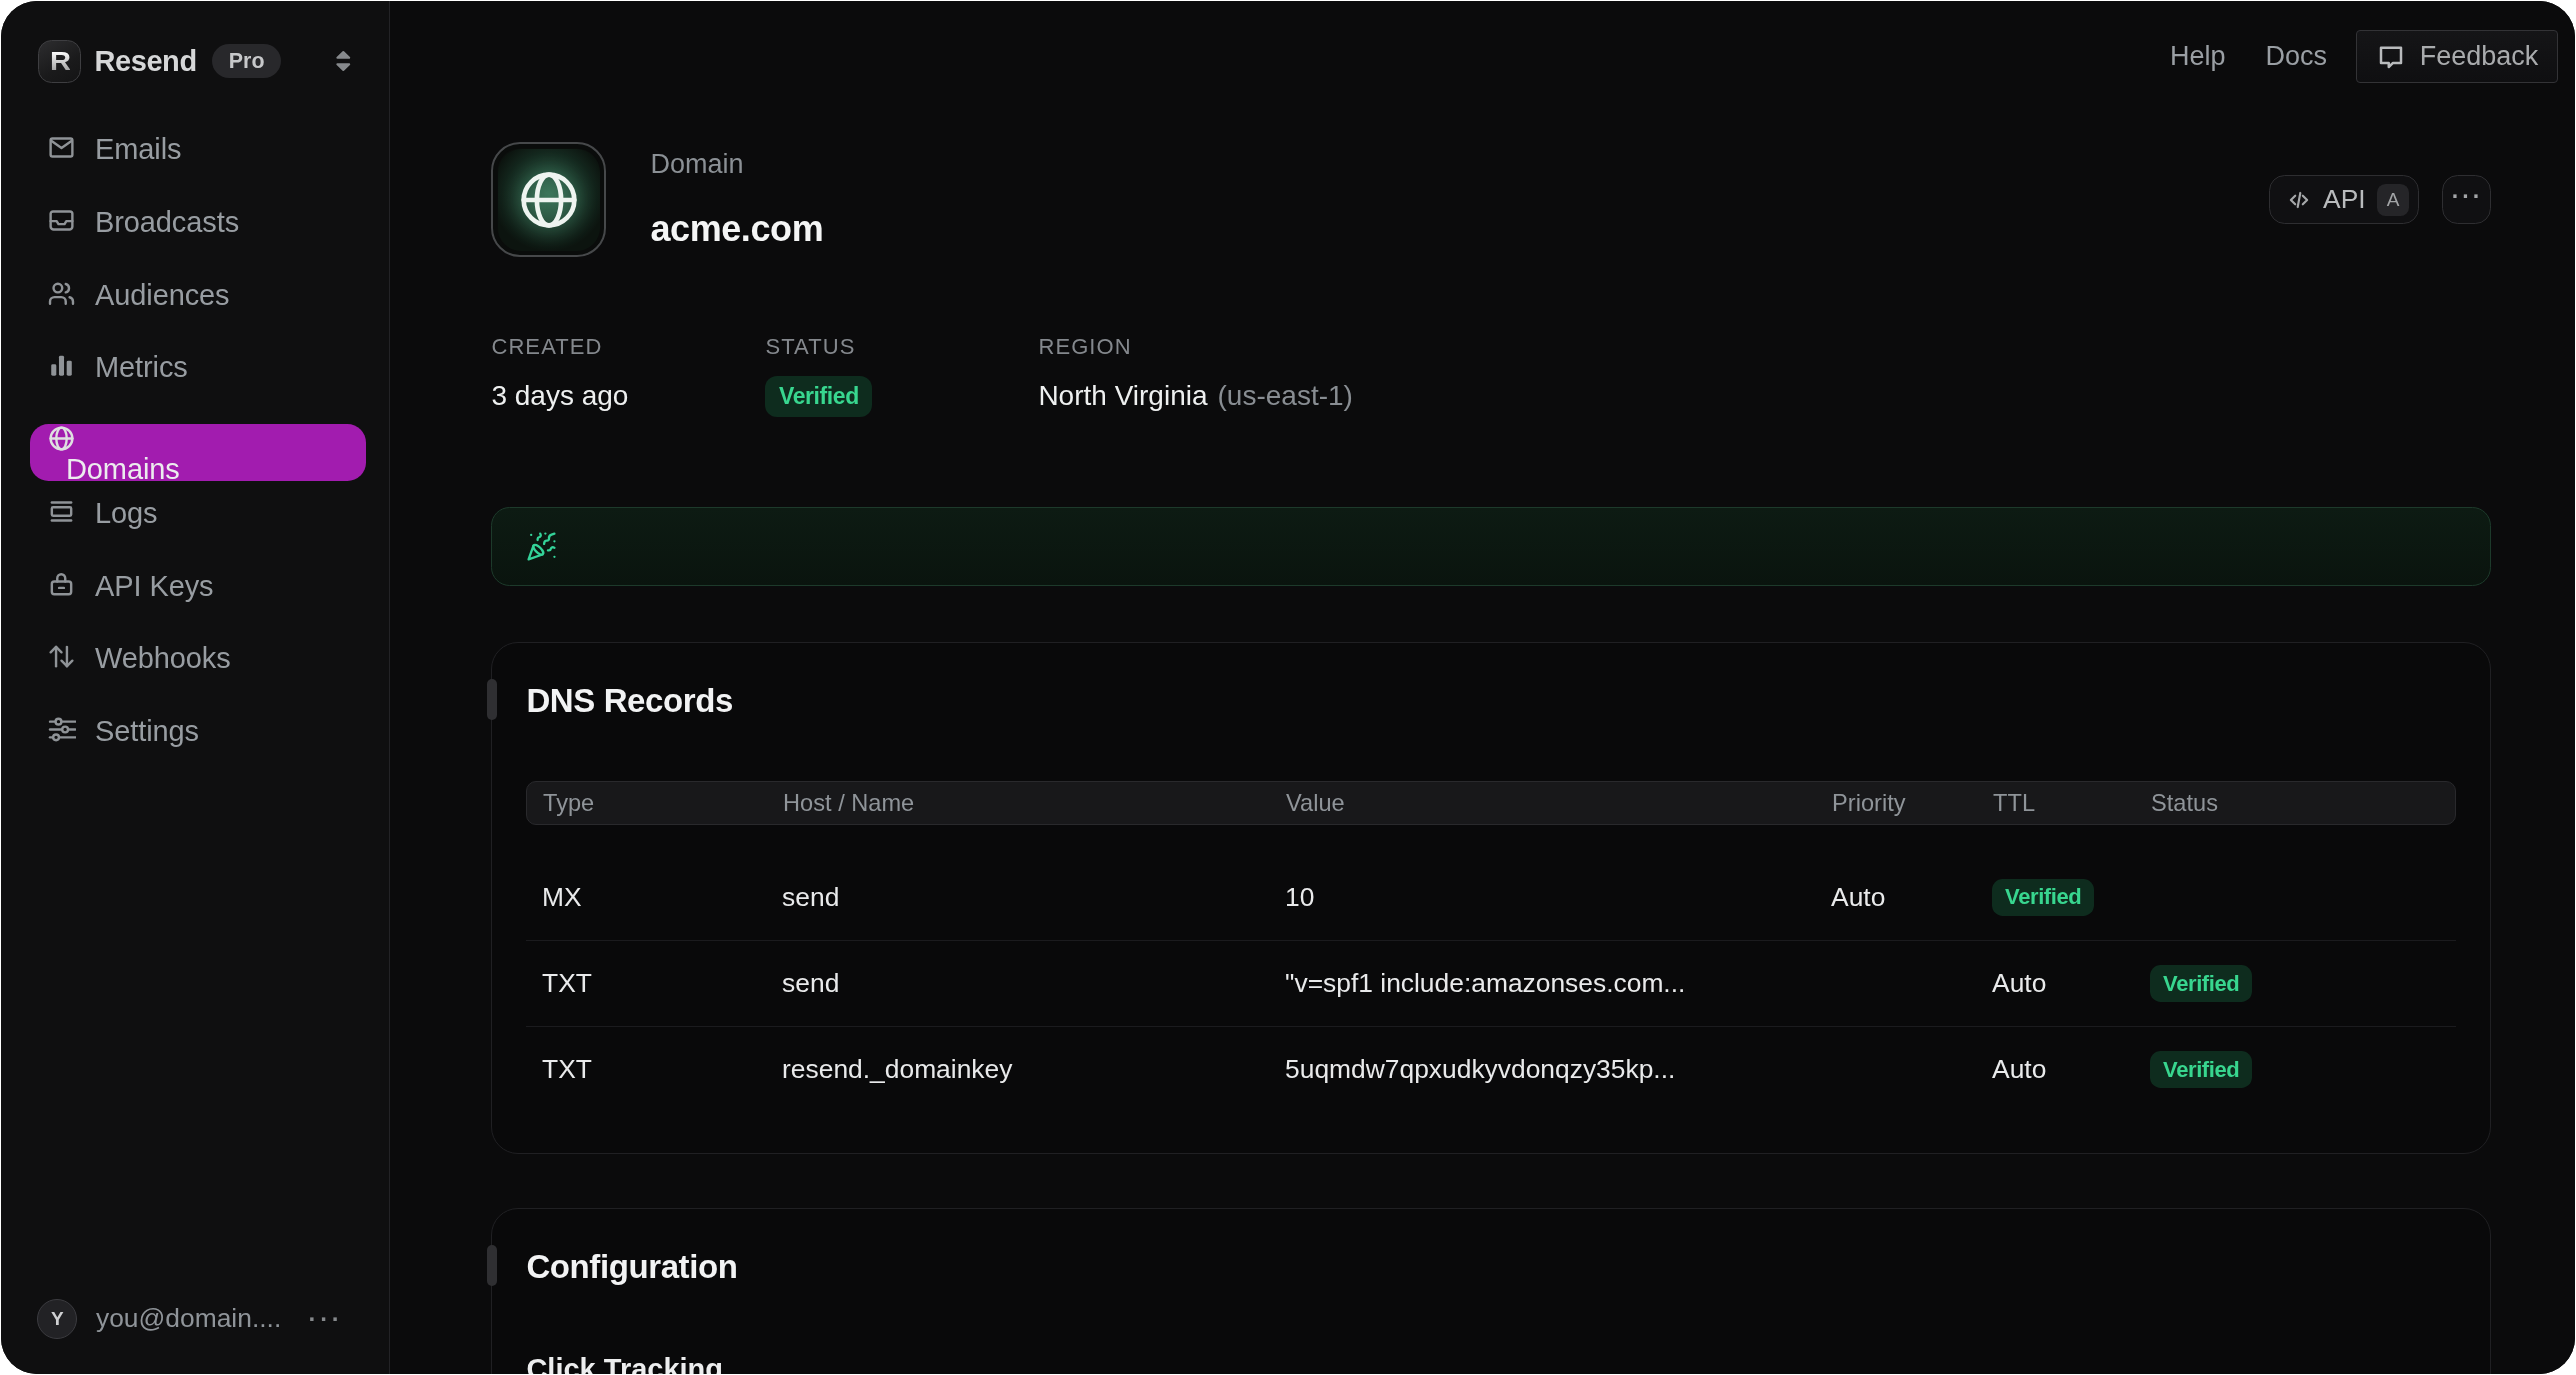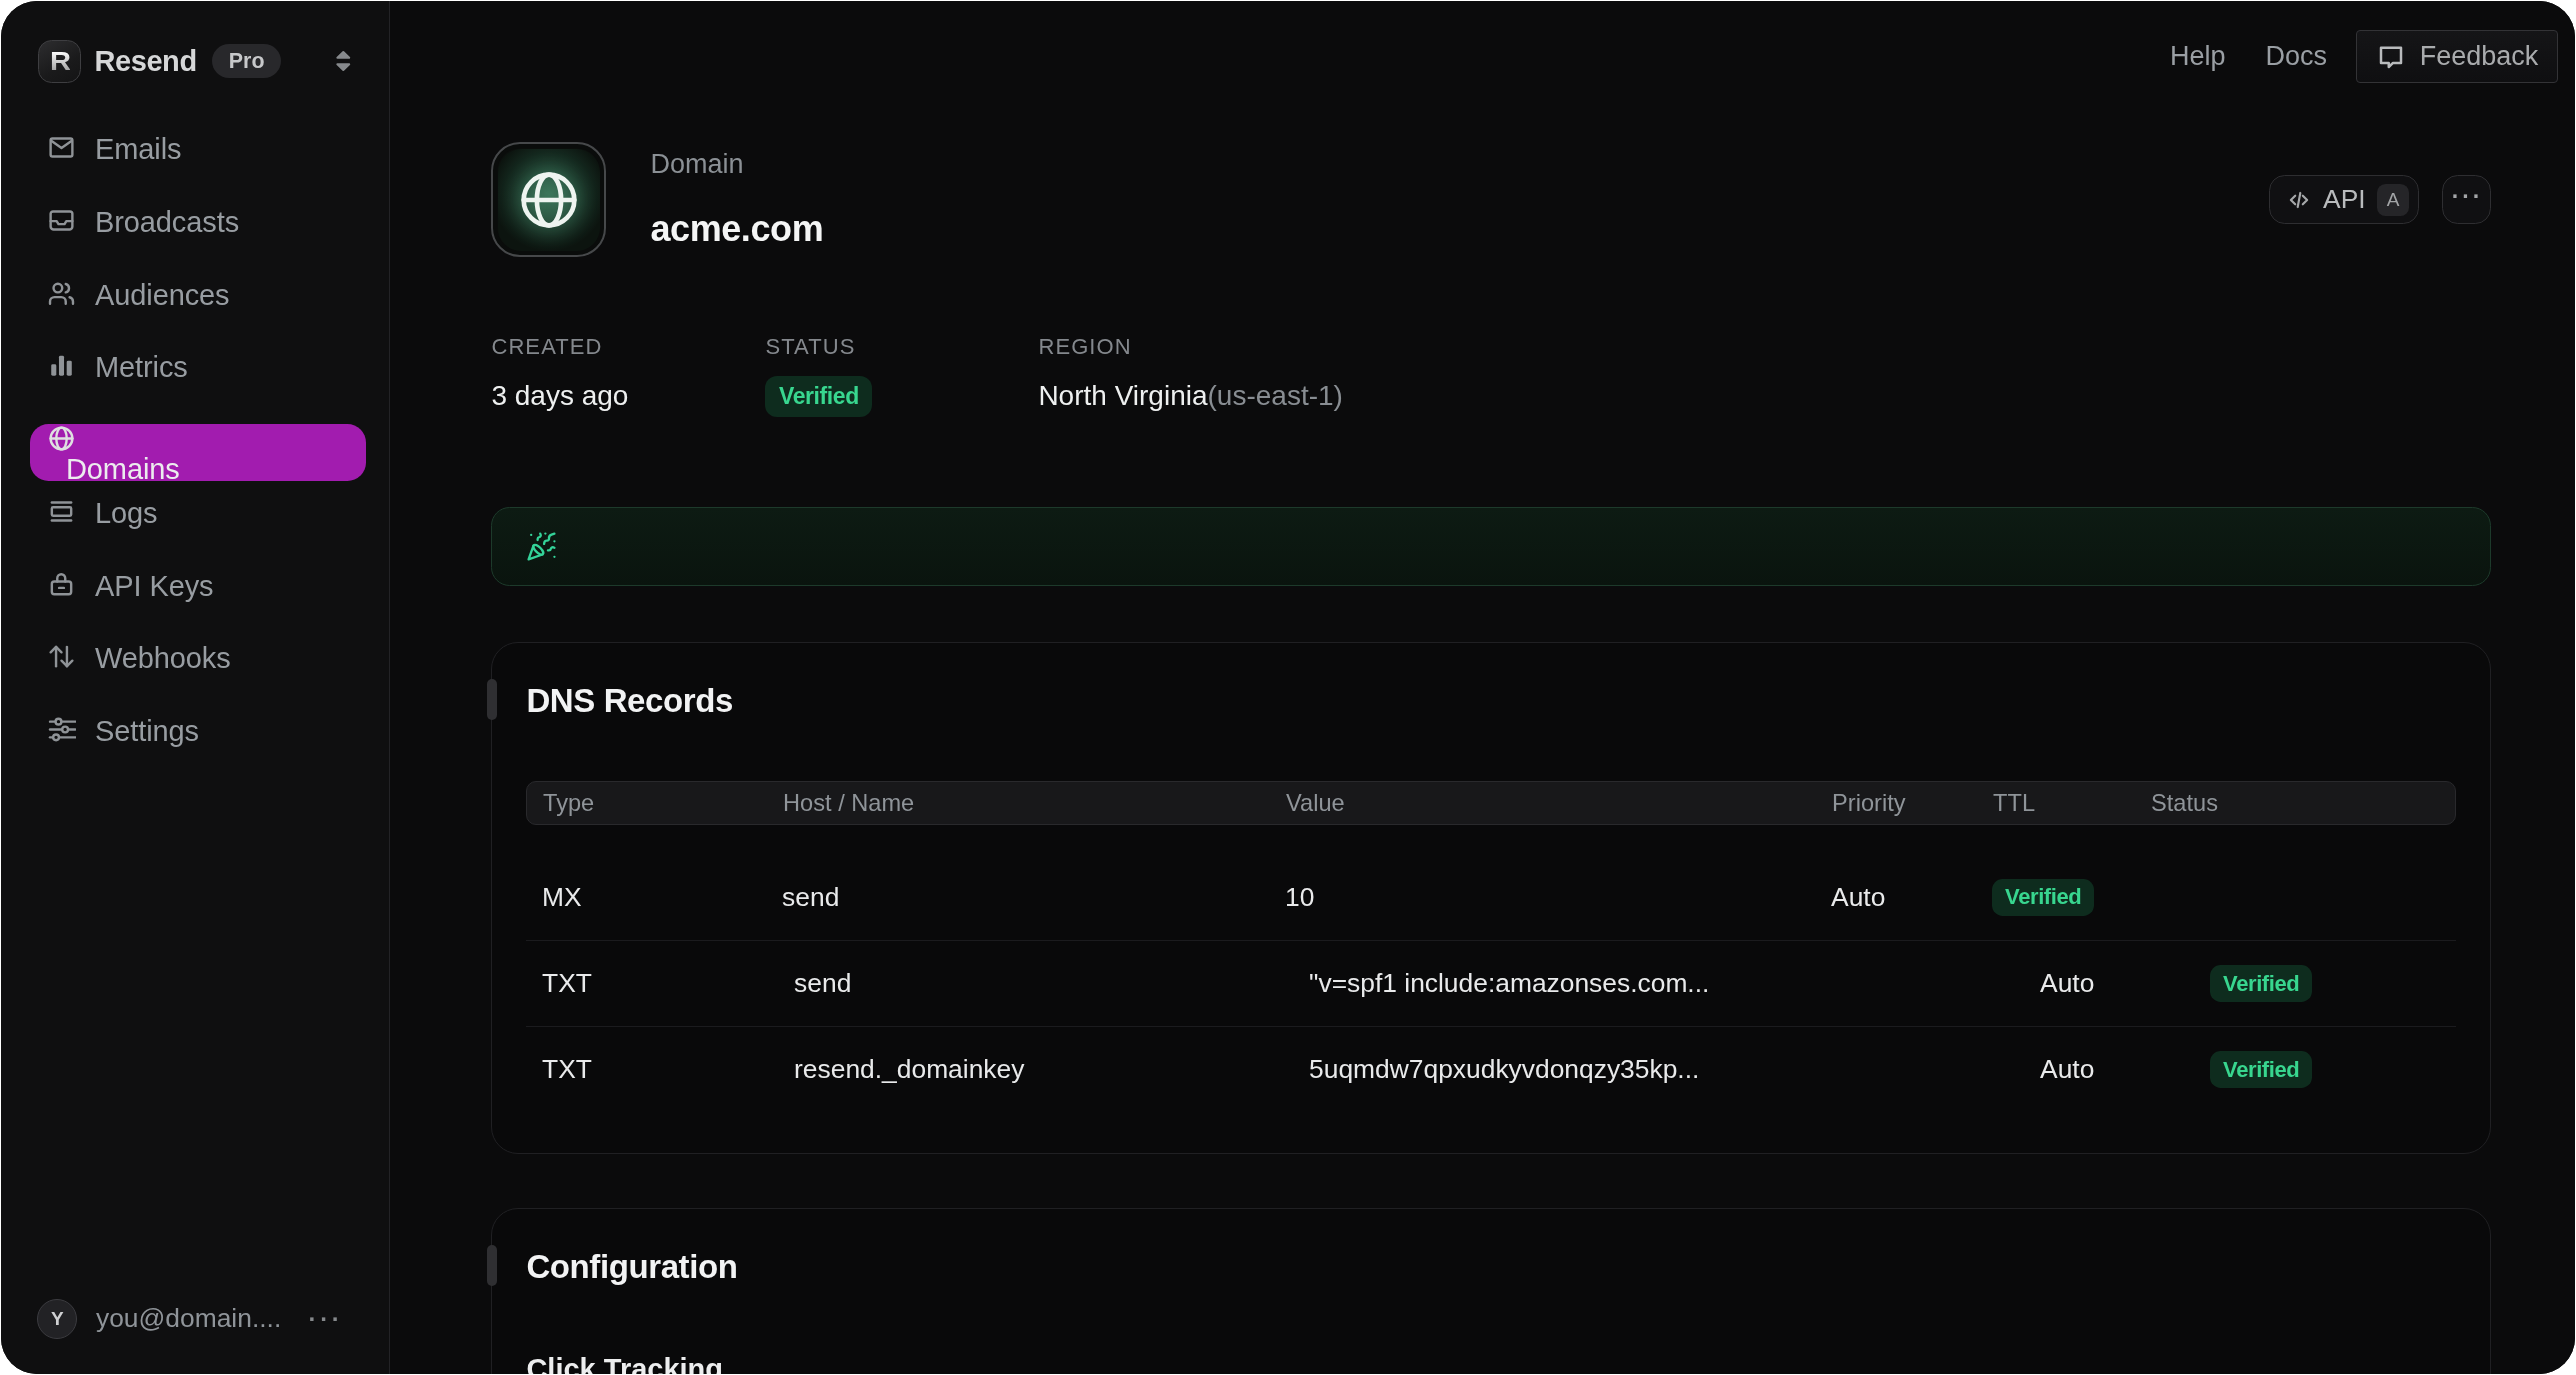--- a/index.html
+++ b/index.html
@@ -68,21 +68,21 @@
   .more-btn .dots, .user-dots { font-weight:700; }
   .more-btn .dots { font-size:23px; letter-spacing:2.9px; text-indent:2.9px; margin-top:-7.1px; }
 
   .meta { position:absolute; top:333px; left:101px; display:flex; }
   .meta-col1 { width:274px; }
   .meta-col2 { width:273px; }
   .meta-label { font-size:22px; color:#84888d; letter-spacing:1.1px; height:27px; }
   .meta-value { margin-top:14.3px; font-size:28px; color:#eef0f0; height:41px; display:flex; align-items:center; }
   .badge { height:41px; padding:0 13.6px; border-radius:12px; background:#0e2c1e; color:#38d68f;
            font-size:23px; font-weight:700; letter-spacing:-0.4px; display:inline-flex; align-items:center; }
-  .meta-suffix { color:#888d92; }
+  .meta-suffix { color:#888d92; margin-left:10px; }
 
   .banner { position:absolute; top:506px; left:101px; right:84px; height:79px; border-radius:18.6px;
             border:1.4px solid #1d3a2b; background:linear-gradient(180deg,#0d1b13 0%,#0a140e 100%);
             background-color:#0c1911; display:flex; align-items:center; padding-left:34px; }
   .banner .icon { width:31px; height:31px; color:#34d399; display:flex; margin-right:26px; }
   .banner .msg { font-size:29px; color:#dfe3e0; letter-spacing:-0.1px; }
 
   .card { position:absolute; left:101px; right:84px; border-radius:27px; border:1.4px solid #202023;
           background:#09090a; padding:39px 34px 0 34px; }
   .card .notch { position:absolute; left:-5.7px; top:36px; width:10.7px; height:41px; border-radius:5.7px; background:#2f2f32; }
@@ -90,21 +90,21 @@
   .dns-card { top:641px; height:512px; }
   .config-card { top:1207px; height:400px; }
 
   .thead { margin-top:61px; height:44px; border-radius:10px; border:1.4px solid #29292c; background:#18181a;
            display:grid; grid-template-columns:240px 503px 546px 161px 158px auto;
            align-items:center; padding-left:15.7px; }
   .thead span { font-size:23.6px; color:#8f9499; }
   .tbody { margin-top:29px; }
   .trow { height:86px; display:grid; grid-template-columns:240px 503px 546px 161px 158px auto;
           align-items:center; padding-left:15.7px; font-size:26.4px; color:#e9eaeb; }
-  .trow + .trow { border-top:1.4px solid #1b1b1e;gap:12px; }
+  .trow + .trow { border-top:1.4px solid #1b1b1e; }
   .trow .badge { height:37px; padding:0 13px; border-radius:10.7px; font-size:22px; }
 
   .config-sub { margin-top:67px; font-size:29px; font-weight:700; color:#ecedee; }
 
   svg { display:block; }
 </style>
 </head>
 <body>
 
 <div class="window">

